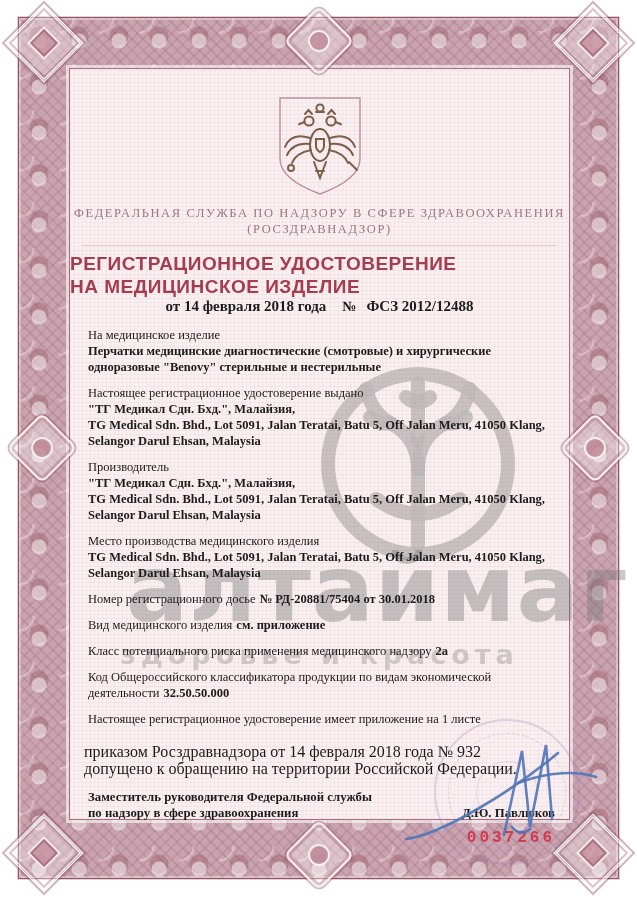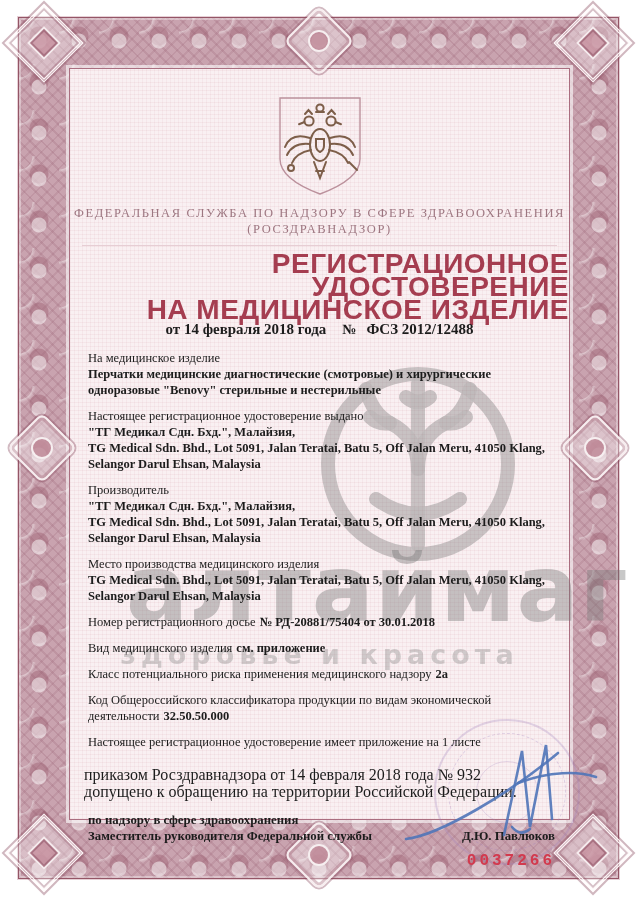--- a/index.html
+++ b/index.html
@@ -82,22 +82,22 @@
 
   
   .content{position:relative;z-index:2;}
   .eagle{display:block;margin:26px auto 8px auto;}
   .agency{
     text-align:center;color:#9d7680;font-size:12.5px;line-height:16px;letter-spacing:1.6px;
     font-family:"Liberation Serif",serif;
   }
   .sep{border:0;border-top:1px solid #e6ced4;margin:8px 12px 6px 12px;}
   .title{
-    text-align:right;color:#a53d50;font-family:"Liberation Sans",sans-serif;
-    font-weight:bold;font-size:28px;line-height:23px;letter-spacing:.5px;
+    text-align:left;color:#a53d50;font-family:"Liberation Sans",sans-serif;
+    font-weight:bold;font-size:19px;line-height:23px;letter-spacing:.5px;
   }
   .dateline{text-align:center;font-weight:bold;font-size:15px;white-space:nowrap;}
   .dateline .nosign{display:inline-block;margin:0 10px 0 16px;font-size:14px;}
   .body{padding:12px 8px 0 18px;font-size:12.5px;line-height:16px;}
   .body p{margin:0 0 10px 0;}
   .b{font-weight:bold;}
   .addr{white-space:nowrap;}
   .lbl{margin-right:4px;}
   .order-block{margin:16px 8px 0 14px;font-size:16px;line-height:17px;}
   .sig-row{
@@ -234,22 +234,22 @@
         <p>Настоящее регистрационное удостоверение имеет приложение на 1 листе</p>
       </div>
 
       <div class="order-block">
         <div>приказом Росздравнадзора от 14 февраля 2018 года № 932</div>
         <div>допущено к обращению на территории Российской Федерации.</div>
       </div>
 
       <div class="sig-row">
         <div>
+          <div>Заместитель руководителя Федеральной службы</div>
           <div>по надзору в сфере здравоохранения</div>
-          <div>Заместитель руководителя Федеральной службы</div>
         </div>
         <div>Д.Ю. Павлюков</div>
       </div>
 
       <div class="serial">0037266</div>
 
     </div>
   </div>
 </div>
 

